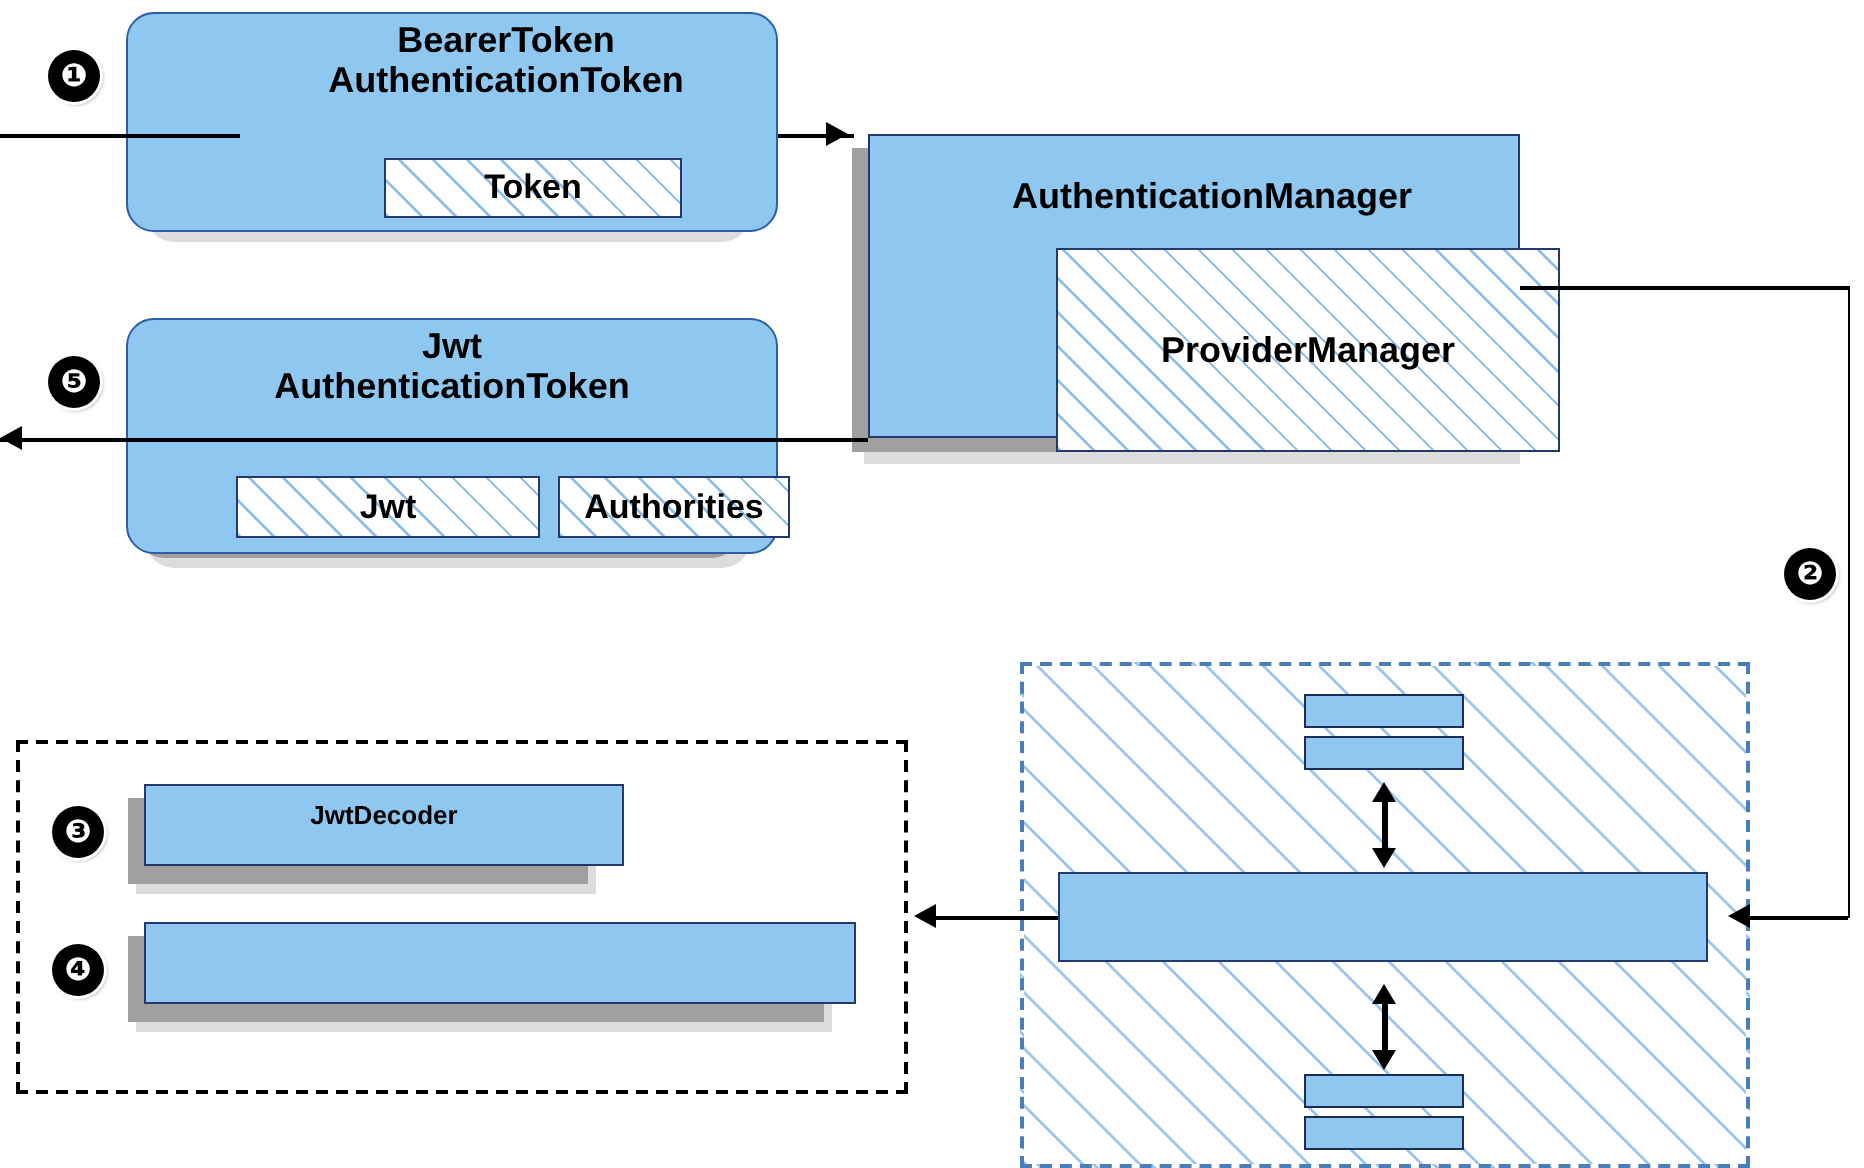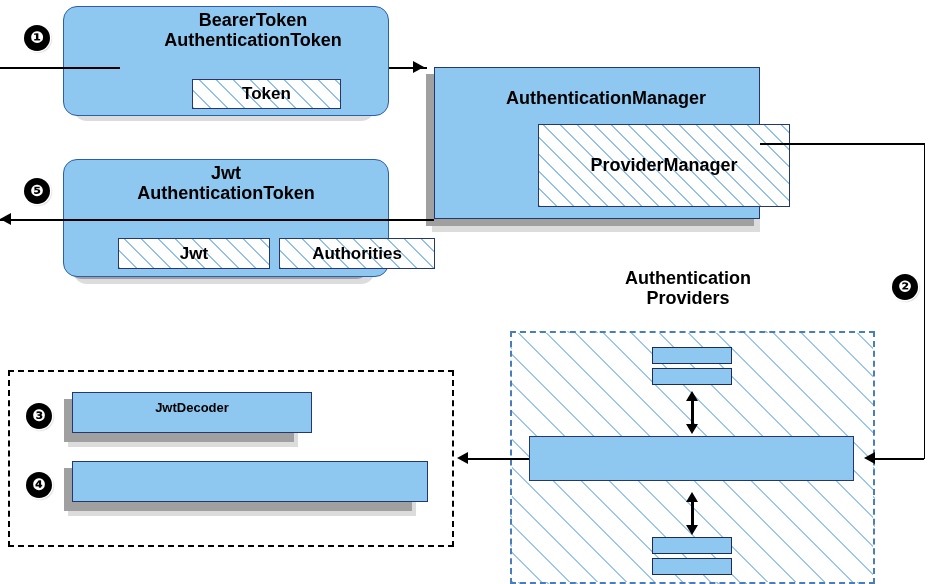--- a/index.html
+++ b/index.html
@@ -136,47 +136,43 @@
 
   <div class="badge" style="left:24px;top:25px;">❶</div>
 
   <div class="ln h" style="left:389px;top:67px;width:38px;"></div>
   <div class="arw right" style="left:413px;top:61px;"></div>
 
   <div class="shadow light" style="left:432px;top:80px;width:328px;height:152px;"></div>
   <div class="shadow" style="left:426px;top:74px;width:328px;height:152px;"></div>
   <div class="sbox" style="left:434px;top:67px;width:326px;height:152px;"></div>
   <div class="title" style="left:434px;top:88px;width:272px;font-size:18px;margin-left:36px;">AuthenticationManager</div>
-  <div class="hatch" style="left:496px;top:124px;width:252px;height:83px;font-size:18px;">ProviderManager</div>
+  <div class="hatch" style="left:486px;top:124px;width:252px;height:102px;font-size:18px;">ProviderManager</div>
 
   <div class="shadow light" style="left:73px;top:172px;width:302px;height:112px;border-radius:14px;"></div>
   <div class="shadow" style="left:68px;top:167px;width:302px;height:112px;border-radius:14px;"></div>
   <div class="rbox" style="left:63px;top:159px;width:326px;height:118px;"></div>
   <div class="title" style="left:63px;top:163px;width:326px;font-size:18px;">
     <div>Jwt</div>
     <div>AuthenticationToken</div>
   </div>
   <div class="hatch" style="left:76px;top:238px;width:152px;height:31px;font-size:17px;">Jwt</div>
-  <div class="hatch" style="left:237px;top:238px;width:156px;height:31px;font-size:17px;">Authorities</div>
+  <div class="hatch" style="left:237px;top:238px;width:116px;height:31px;font-size:17px;">Authorities</div>
 
   <div class="badge" style="left:24px;top:178px;">❺</div>
 
   <div class="ln h" style="left:0px;top:219px;width:434px;"></div>
   <div class="arw left" style="left:0px;top:213px;"></div>
 
   <div class="ln h" style="left:760px;top:143px;width:165px;"></div>
   <div class="ln v" style="left:923.5px;top:143px;height:316px;"></div>
   <div class="ln h" style="left:873px;top:458px;width:51px;"></div>
   <div class="arw left" style="left:864px;top:452px;"></div>
   <div class="badge" style="left:892px;top:274px;">❷</div>
 
-  <div class="region-label" style="left:560px;top:268px;width:256px;font-size:18px;">
-    <div>Authentication</div>
-    <div>Providers</div>
-  </div>
 
   <div class="hatch-region" style="left:510px;top:331px;width:365px;height:253px;"></div>
 
   <div class="minibar" style="left:652px;top:347px;width:80px;height:17px;"></div>
   <div class="minibar" style="left:652px;top:368px;width:80px;height:17px;"></div>
 
   <div class="arw up" style="left:685.5px;top:391px;"></div>
   <div class="ln v" style="left:691.2px;top:396px;height:33px;width:3px;"></div>
   <div class="arw down" style="left:685.5px;top:424px;"></div>
 

